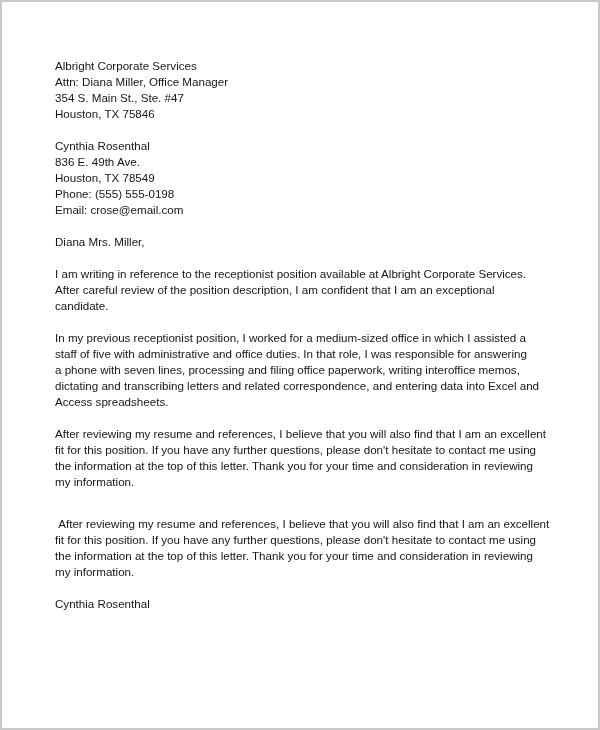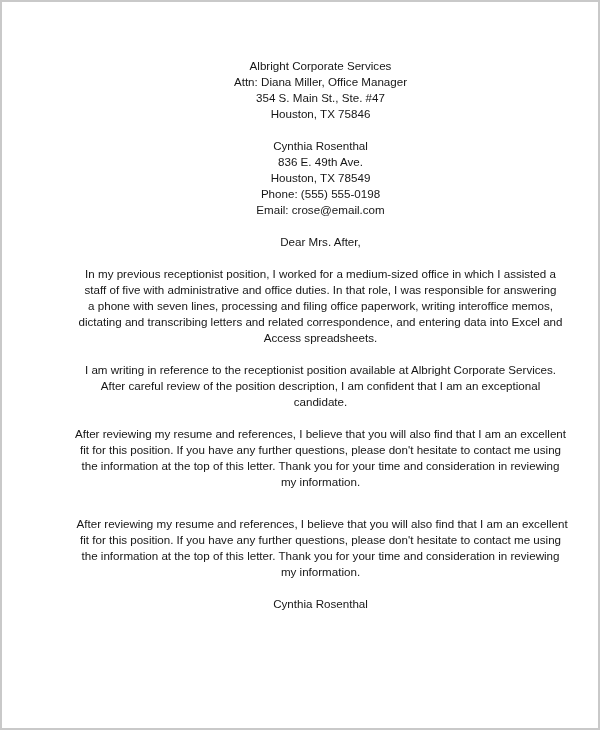--- a/index.html
+++ b/index.html
@@ -15,21 +15,20 @@
     background: #ffffff;
     border: 2px solid #c9c9c9;
     overflow: hidden;
     font-family: "Liberation Sans", "DejaVu Sans", sans-serif;
     color: #161616;
   }
   .letter {
     box-sizing: border-box;
     padding: 56px 12px 0 53px;
     width: 100%;
-    text-align: center;
   }
   .block {
     white-space: pre-wrap;
     font-size: 11.6px;
     line-height: 16px;
     margin: 0 0 16px 0;
     color: #161616;
   }
   .block.gap-large {
     margin-top: 26px;
@@ -46,31 +45,31 @@
 Attn: Diana Miller, Office Manager
 354 S. Main St., Ste. #47
 Houston, TX 75846</div>
 
     <div class="block">Cynthia Rosenthal
 836 E. 49th Ave.
 Houston, TX 78549
 Phone: (555) 555-0198
 Email: crose@email.com</div>
 
-    <div class="block salutation">Dear Mrs. After,</div>
+    <div class="block salutation">Diana Mrs. Miller,</div>
+
+    <div class="block">I am writing in reference to the receptionist position available at Albright Corporate Services.
+After careful review of the position description, I am confident that I am an exceptional
+candidate.</div>
 
     <div class="block">In my previous receptionist position, I worked for a medium-sized office in which I assisted a
 staff of five with administrative and office duties. In that role, I was responsible for answering
 a phone with seven lines, processing and filing office paperwork, writing interoffice memos,
 dictating and transcribing letters and related correspondence, and entering data into Excel and
 Access spreadsheets.</div>
-
-    <div class="block">I am writing in reference to the receptionist position available at Albright Corporate Services.
-After careful review of the position description, I am confident that I am an exceptional
-candidate.</div>
 
     <div class="block">After reviewing my resume and references, I believe that you will also find that I am an excellent
 fit for this position. If you have any further questions, please don't hesitate to contact me using
 the information at the top of this letter. Thank you for your time and consideration in reviewing
 my information.</div>
 
     <div class="block gap-large"> After reviewing my resume and references, I believe that you will also find that I am an excellent
 fit for this position. If you have any further questions, please don't hesitate to contact me using
 the information at the top of this letter. Thank you for your time and consideration in reviewing
 my information.</div>

